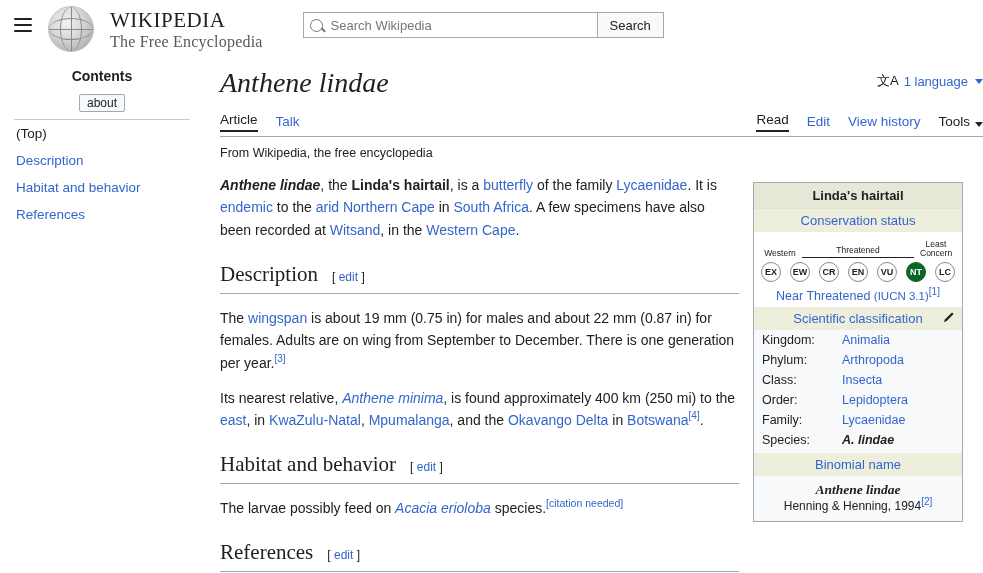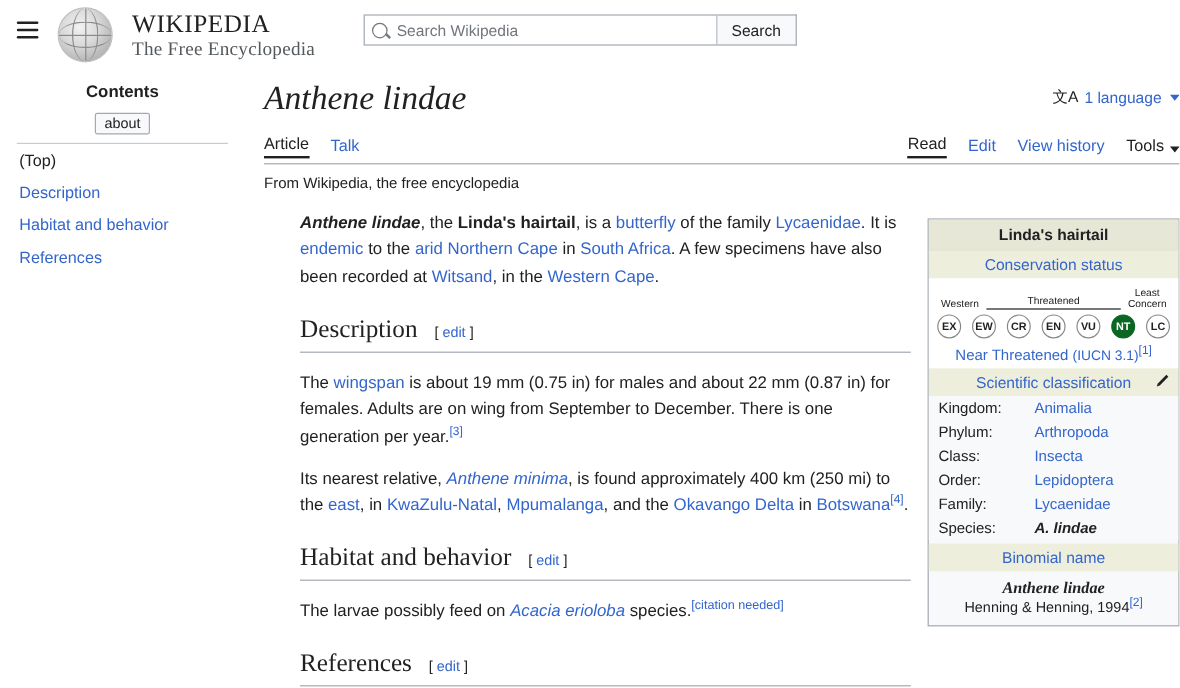--- a/index.html
+++ b/index.html
@@ -234,21 +234,21 @@
     margin-left: -13px;
     margin-bottom: 5px;
   }
 
   .siteSub {
     font-size: 12.5px;
     color: #202122;
     margin: 9px 0 14px 0;
   }
 
-  .body-cols { display: flex; align-items: flex-start; margin-left: 30px; }
+  .body-cols { display: flex; align-items: flex-start; }
   .article { flex: 1; min-width: 0; padding-right: 14px; max-width: 533px; }
 
   .article p {
     margin: 0 0 12px 0;
     line-height: 1.62;
     font-size: 14px;
   }
   .article p.lead { margin-bottom: 18px; }
   b.it { font-style: italic; }
   i { font-style: italic; }

